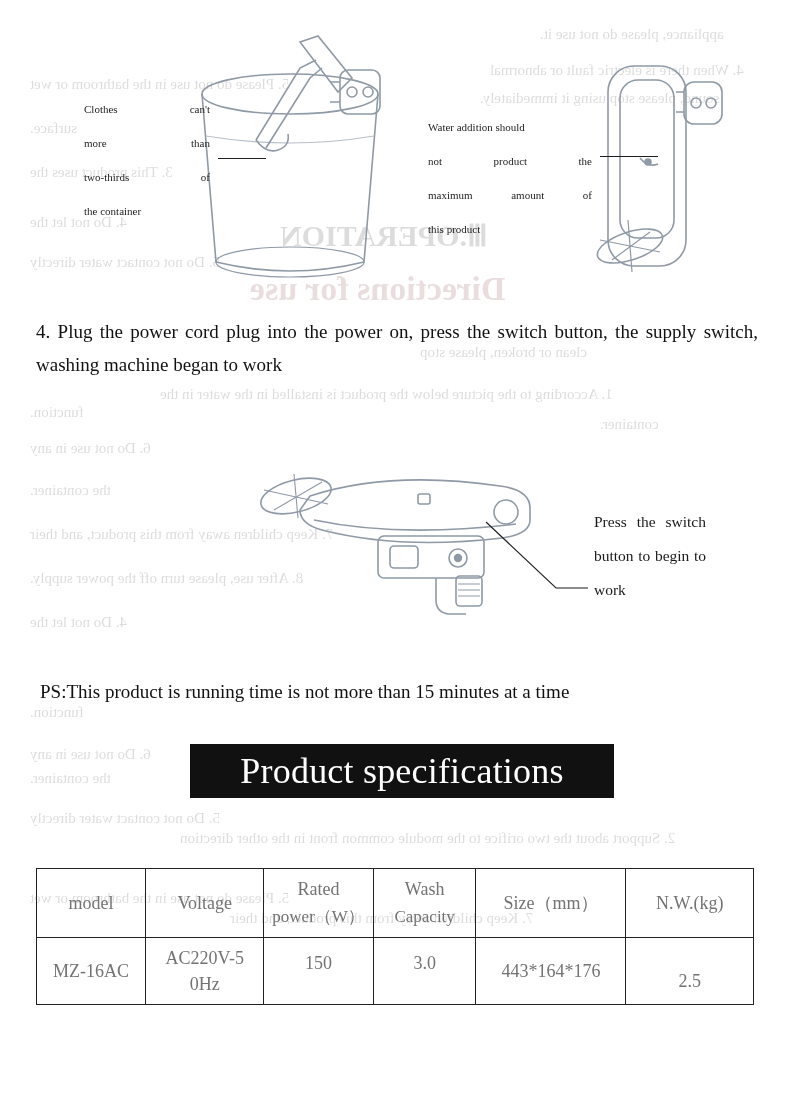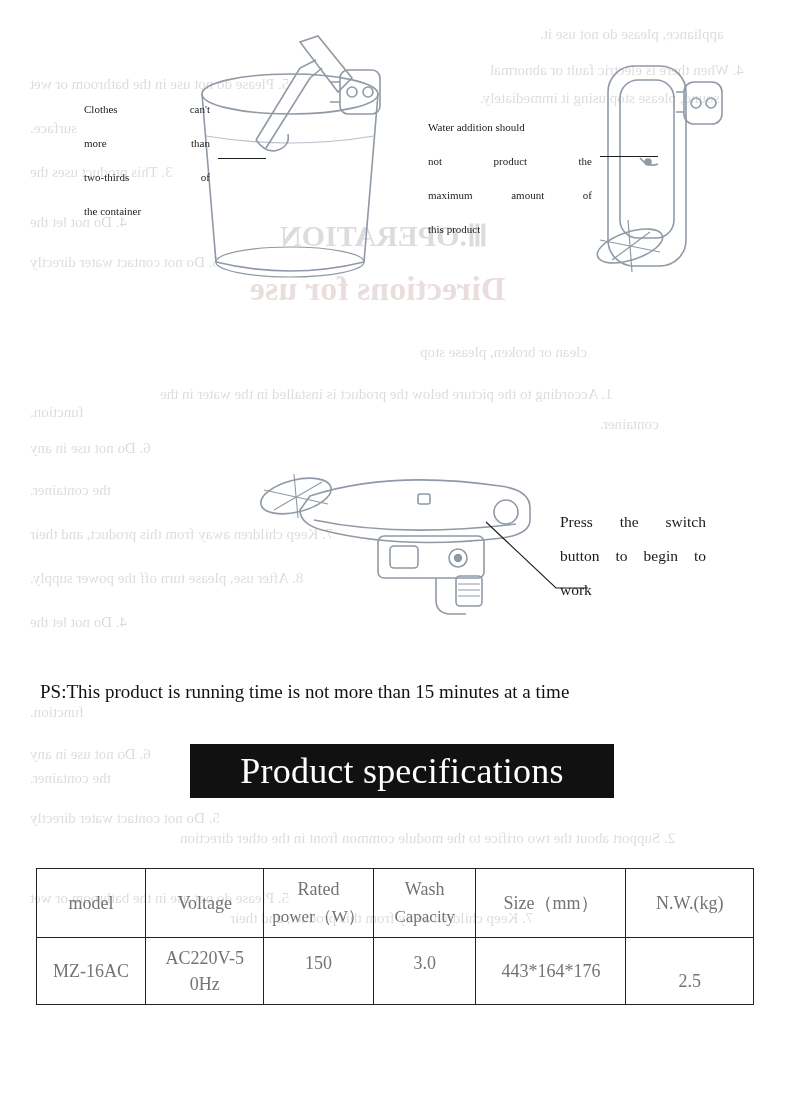--- a/index.html
+++ b/index.html
@@ -117,20 +117,21 @@
     position: absolute;
     left: 560px;
     top: 505px;
     width: 146px;
     font-size: 15.5px;
     line-height: 34px;
   }
   .callout-right div {
     display: flex;
     justify-content: space-between;
+    margin-left: 34px;
   }
 
   
   .banner {
     position: absolute;
     left: 190px;
     top: 744px;
     width: 424px;
     height: 54px;
     background: #111111;
@@ -291,20 +292,21 @@
     <div>
         <span>maximum</span>
         <span>amount</span>
         <span>of</span>
       </div>
     <div>
         <span>this product</span>
       </div>
   </div>
 
+  <p class="para" id="step4">4. Plug the power cord plug into the power on, press the switch button, the supply switch, washing machine began to work</p>
 
   <div class="fig-mid">
     <svg width="340" height="180" viewBox="0 0 340 180" xmlns="http://www.w3.org/2000/svg">
       <g fill="none" stroke="#8f9aa6" stroke-width="1.6">
 
         <path d="M80 46 Q160 20 270 36 Q300 40 300 58 L300 70 Q300 84 272 88 Q170 100 92 80 Q70 74 70 60 Z"></path>
         <path d="M84 70 Q170 88 286 74"></path>
 
         <ellipse cx="66" cy="46" rx="36" ry="16" transform="rotate(-14 66 46)"></ellipse>
         <path d="M34 40 L98 54 M44 60 L92 32" stroke-width="1.1"></path>

